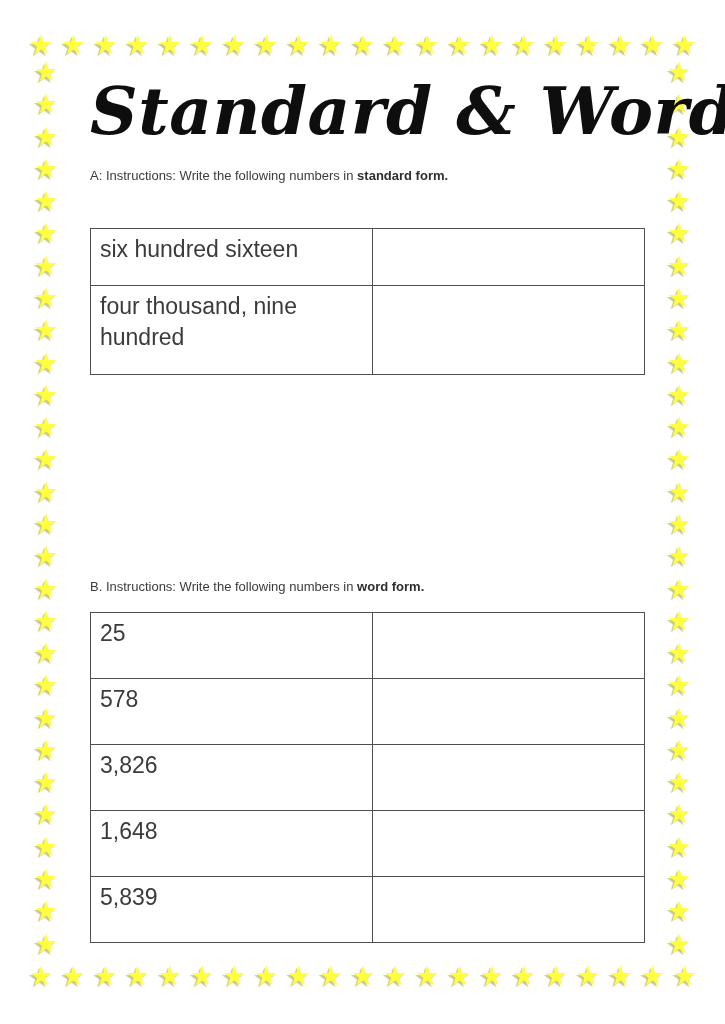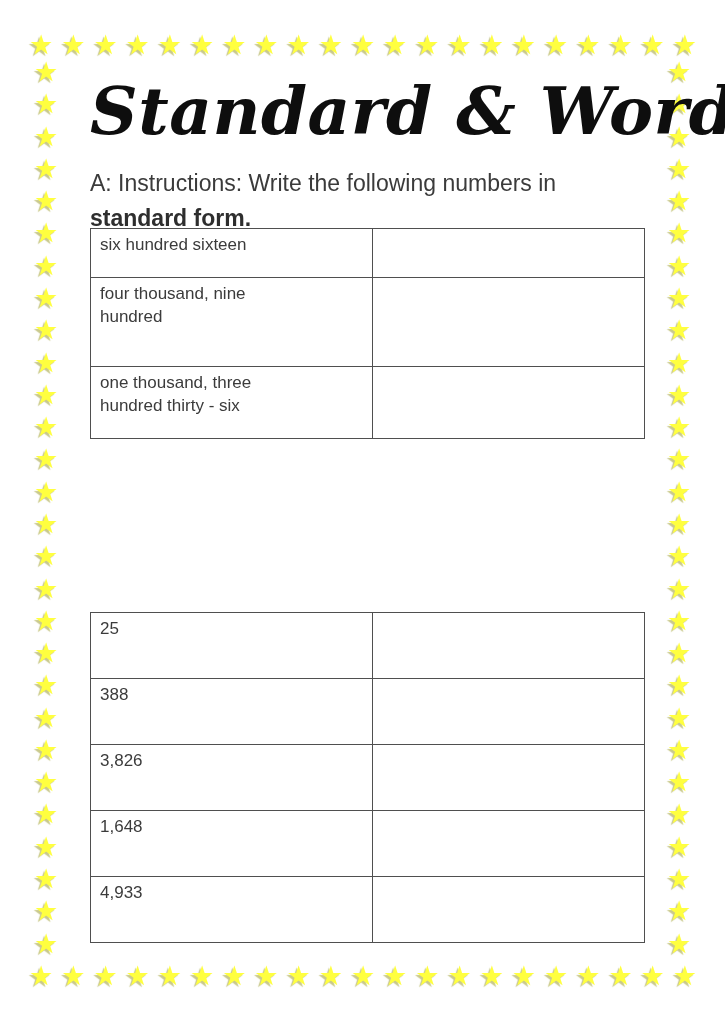--- a/index.html
+++ b/index.html
@@ -64,21 +64,21 @@
     color: #0e0e0e;
     white-space: nowrap;
   }
 
   
   .instructions {
     position: absolute;
     left: 90px;
     width: 552px;
     margin: 0;
-    font-size: 23px;
+    font-size: 13px;
     line-height: 1.5;
     color: #3b3b3b;
   }
   .instructions b { color: #2e2e2e; }
   .instructions.a { top: 166px; }
   .instructions.b { top: 577px; }
 
   
   table.wtable {
     position: absolute;
@@ -86,21 +86,21 @@
     width: 545px;
     border-collapse: collapse;
     table-layout: fixed;
   }
   table.wtable.a { top: 228px; }
   table.wtable.b { top: 612px; }
   table.wtable td {
     border: 1px solid #4f4f4f;
     vertical-align: top;
     padding: 5px 10px 20px 9px;
-    font-size: 17px;
+    font-size: 23px;
     line-height: 1.35;
     color: #3b3b3b;
     white-space: pre-line;
     overflow: hidden;
   }
   td.prompt { width: 262px; }
   td.answer { width: 252px; background: #ffffff; }
   tr.h48 { height: 49px; }
   tr.h47 { height: 47px; }
   tr.h72 { height: 72px; }
@@ -227,47 +227,43 @@
     <tbody>
       <tr class="h48">
         <td class="prompt">six hundred sixteen</td>
         <td class="answer"></td>
       </tr>
       <tr class="h73">
         <td class="prompt">four thousand, nine
 hundred</td>
         <td class="answer"></td>
       </tr>
-      <tr class="h72">
-        <td class="prompt">one thousand, three
-hundred thirty - six</td>
-        <td class="answer"></td>
-      </tr>
     </tbody>
   </table>
 
+  <p class="instructions b"><span>B. Instructions: Write the following numbers in </span><b>word form.</b></p>
 
   <table class="wtable b">
     <tbody>
       <tr class="h49">
         <td class="prompt">25</td>
         <td class="answer"></td>
       </tr>
       <tr class="h49">
-        <td class="prompt">388</td>
+        <td class="prompt">578</td>
         <td class="answer"></td>
       </tr>
       <tr class="h49">
         <td class="prompt">3,826</td>
         <td class="answer"></td>
       </tr>
       <tr class="h49">
         <td class="prompt">1,648</td>
         <td class="answer"></td>
       </tr>
       <tr class="h49">
-        <td class="prompt">4,933</td>
+        <td class="prompt">5,839</td>
         <td class="answer"></td>
       </tr>
     </tbody>
   </table>
 
 </div>
 
 </body></html>

